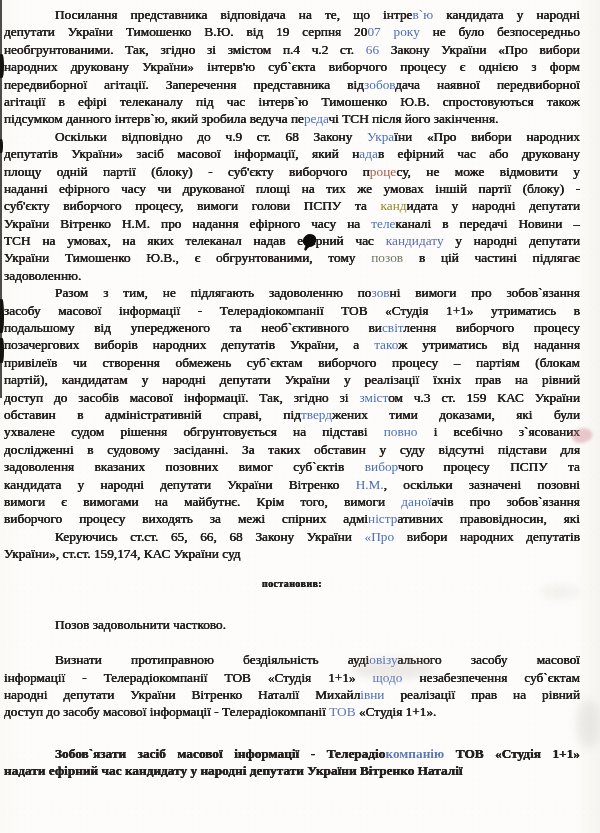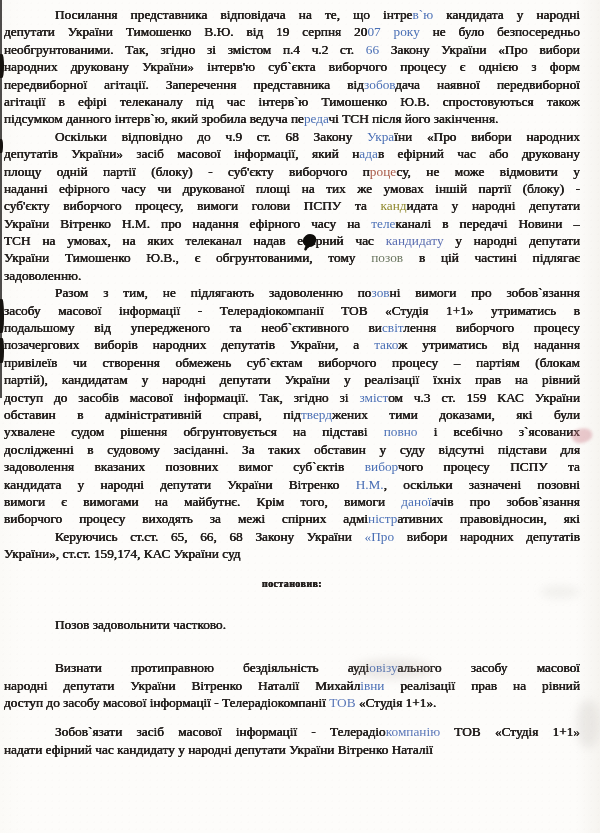--- a/index.html
+++ b/index.html
@@ -26,22 +26,22 @@
     text-align:justify;text-align-last:justify;
     overflow:hidden;white-space:normal;
   }
   .line.first{padding-left:51px;}
   .line.last{text-align-last:left;}
   .heading{
     height:17.4px;line-height:17.4px;margin-top:12px;
     text-align:center;font-weight:bold;font-size:10px;letter-spacing:0.4px;
   }
   .gap-p5{margin-top:24px;}
-  .gap-p6{margin-top:26px;}
-  .gap-p7{margin-top:12px;}
+  .gap-p6{margin-top:18px;}
+  .gap-p7{margin-top:24px;font-weight:bold;}
   .acc{text-shadow:none;}
   
   .edge-line{position:absolute;left:0;top:0;width:1.5px;height:398px;background:rgba(35,32,30,0.8);}
   .edge-blob{position:absolute;left:0;background:#16130f;border-radius:0 45% 45% 0;}
   .edge-blob.b1{top:54px;width:4px;height:24px;}
   .edge-blob.b2{top:139px;width:3px;height:14px;}
   .edge-blob.b3{top:299px;width:4px;height:34px;}
   .edge-blob.b4{top:338px;width:3.5px;height:25px;}
   .ink-blot{
     position:absolute;left:303px;top:234px;width:13px;height:13px;
@@ -103,20 +103,21 @@
       <div class="para">
         <div class="line first">Керуючись ст.ст. 65, 66, 68 Закону України <span class="acc" style="color:#4a6fb5">«Про</span> вибори народних депутатів</div>
         <div class="line last">України», ст.ст. 159,174, КАС України суд</div>
       </div>
       <div class="heading">постановив:</div>
       <div class="para gap-p5">
         <div class="line first last">Позов задовольнити частково.</div>
       </div>
       <div class="para gap-p6">
         <div class="line first">Визнати протиправною бездіяльність ауді<span class="acc" style="color:#4a6fb5">овізу</span>ального засобу масової</div>
+        <div class="line">інформації - Телерадіокомпанії ТОВ «Студія 1+1» <span class="acc" style="color:#5a77b8">щодо</span> незабезпечення суб`єктам</div>
         <div class="line">народні депутати України Вітренко Наталії Михайл<span class="acc" style="color:#4a6fb5">івни</span> реалізації прав на рівний</div>
         <div class="line last">доступ до засобу масової інформації - Телерадіокомпанії<span class="acc" style="color:#5a77b8"> ТОВ</span> «Студія 1+1».</div>
       </div>
       <div class="para gap-p7">
         <div class="line first">Зобов`язати засіб масової інформації - Телерадіо<span class="acc" style="color:#5a77b8">компанію</span> ТОВ «Студія 1+1»</div>
         <div class="line last">надати ефірний час кандидату у народні депутати України Вітренко Наталії</div>
       </div>
     </div>
 
   <div class="edge-line"></div>

